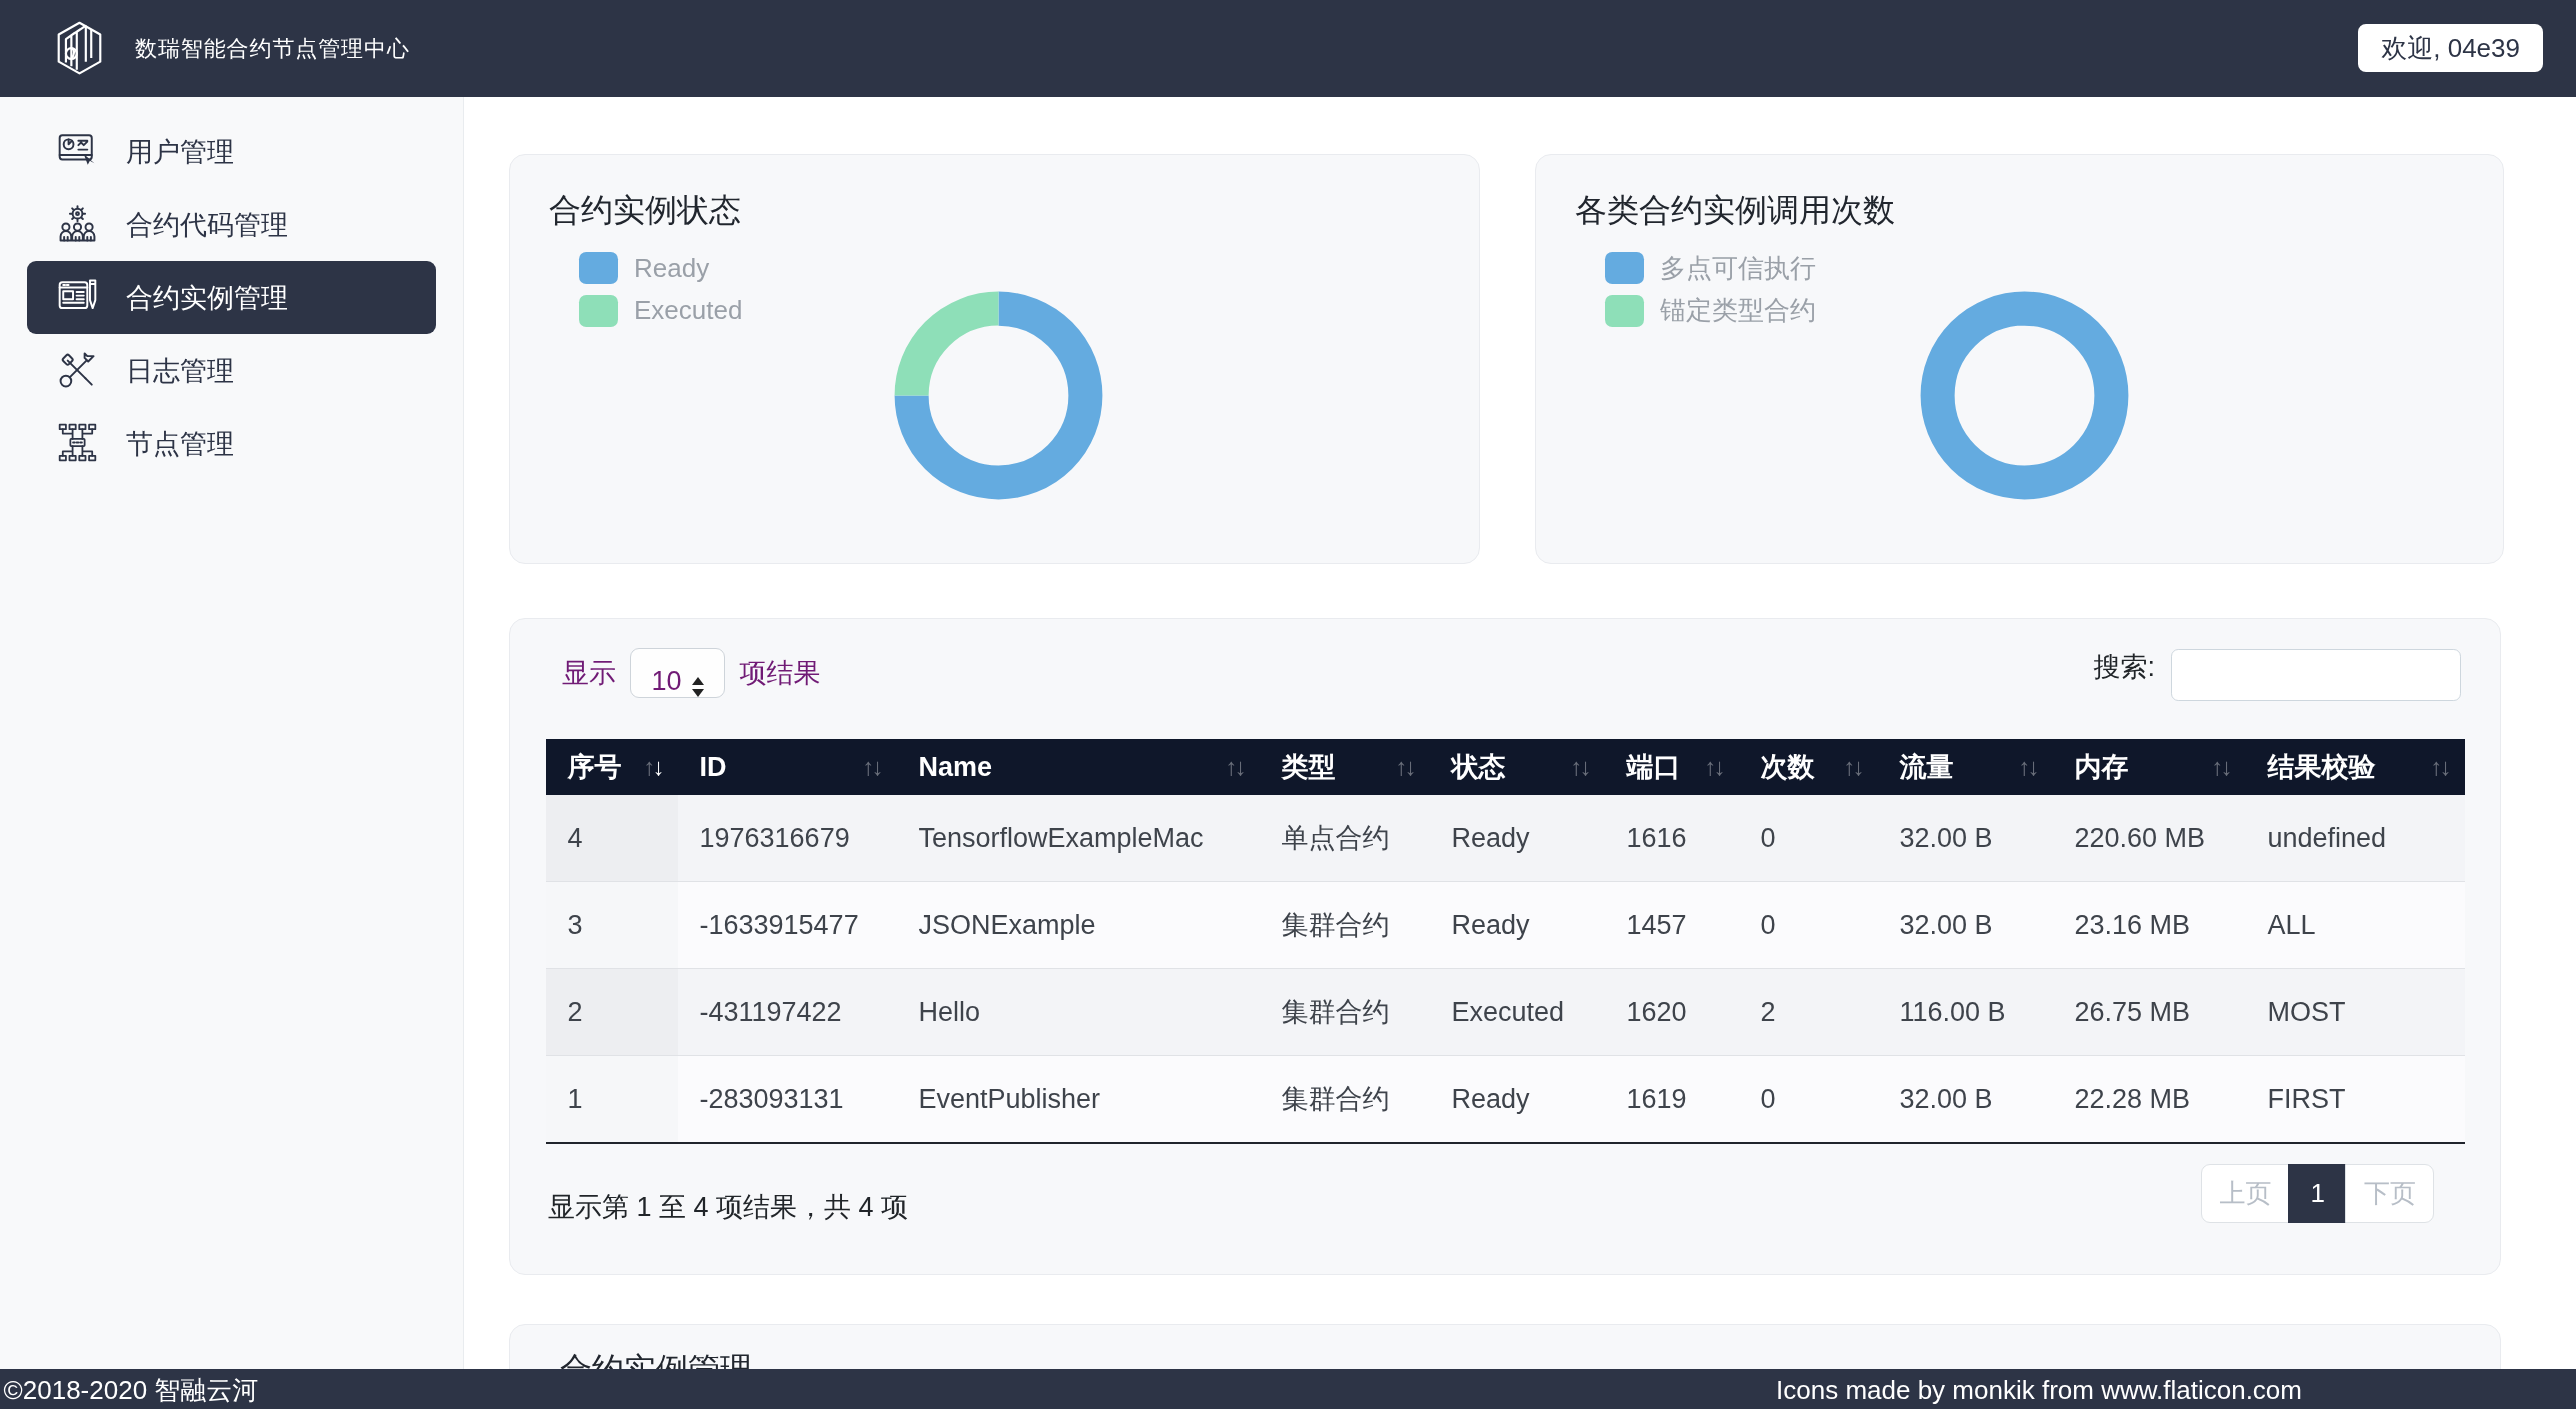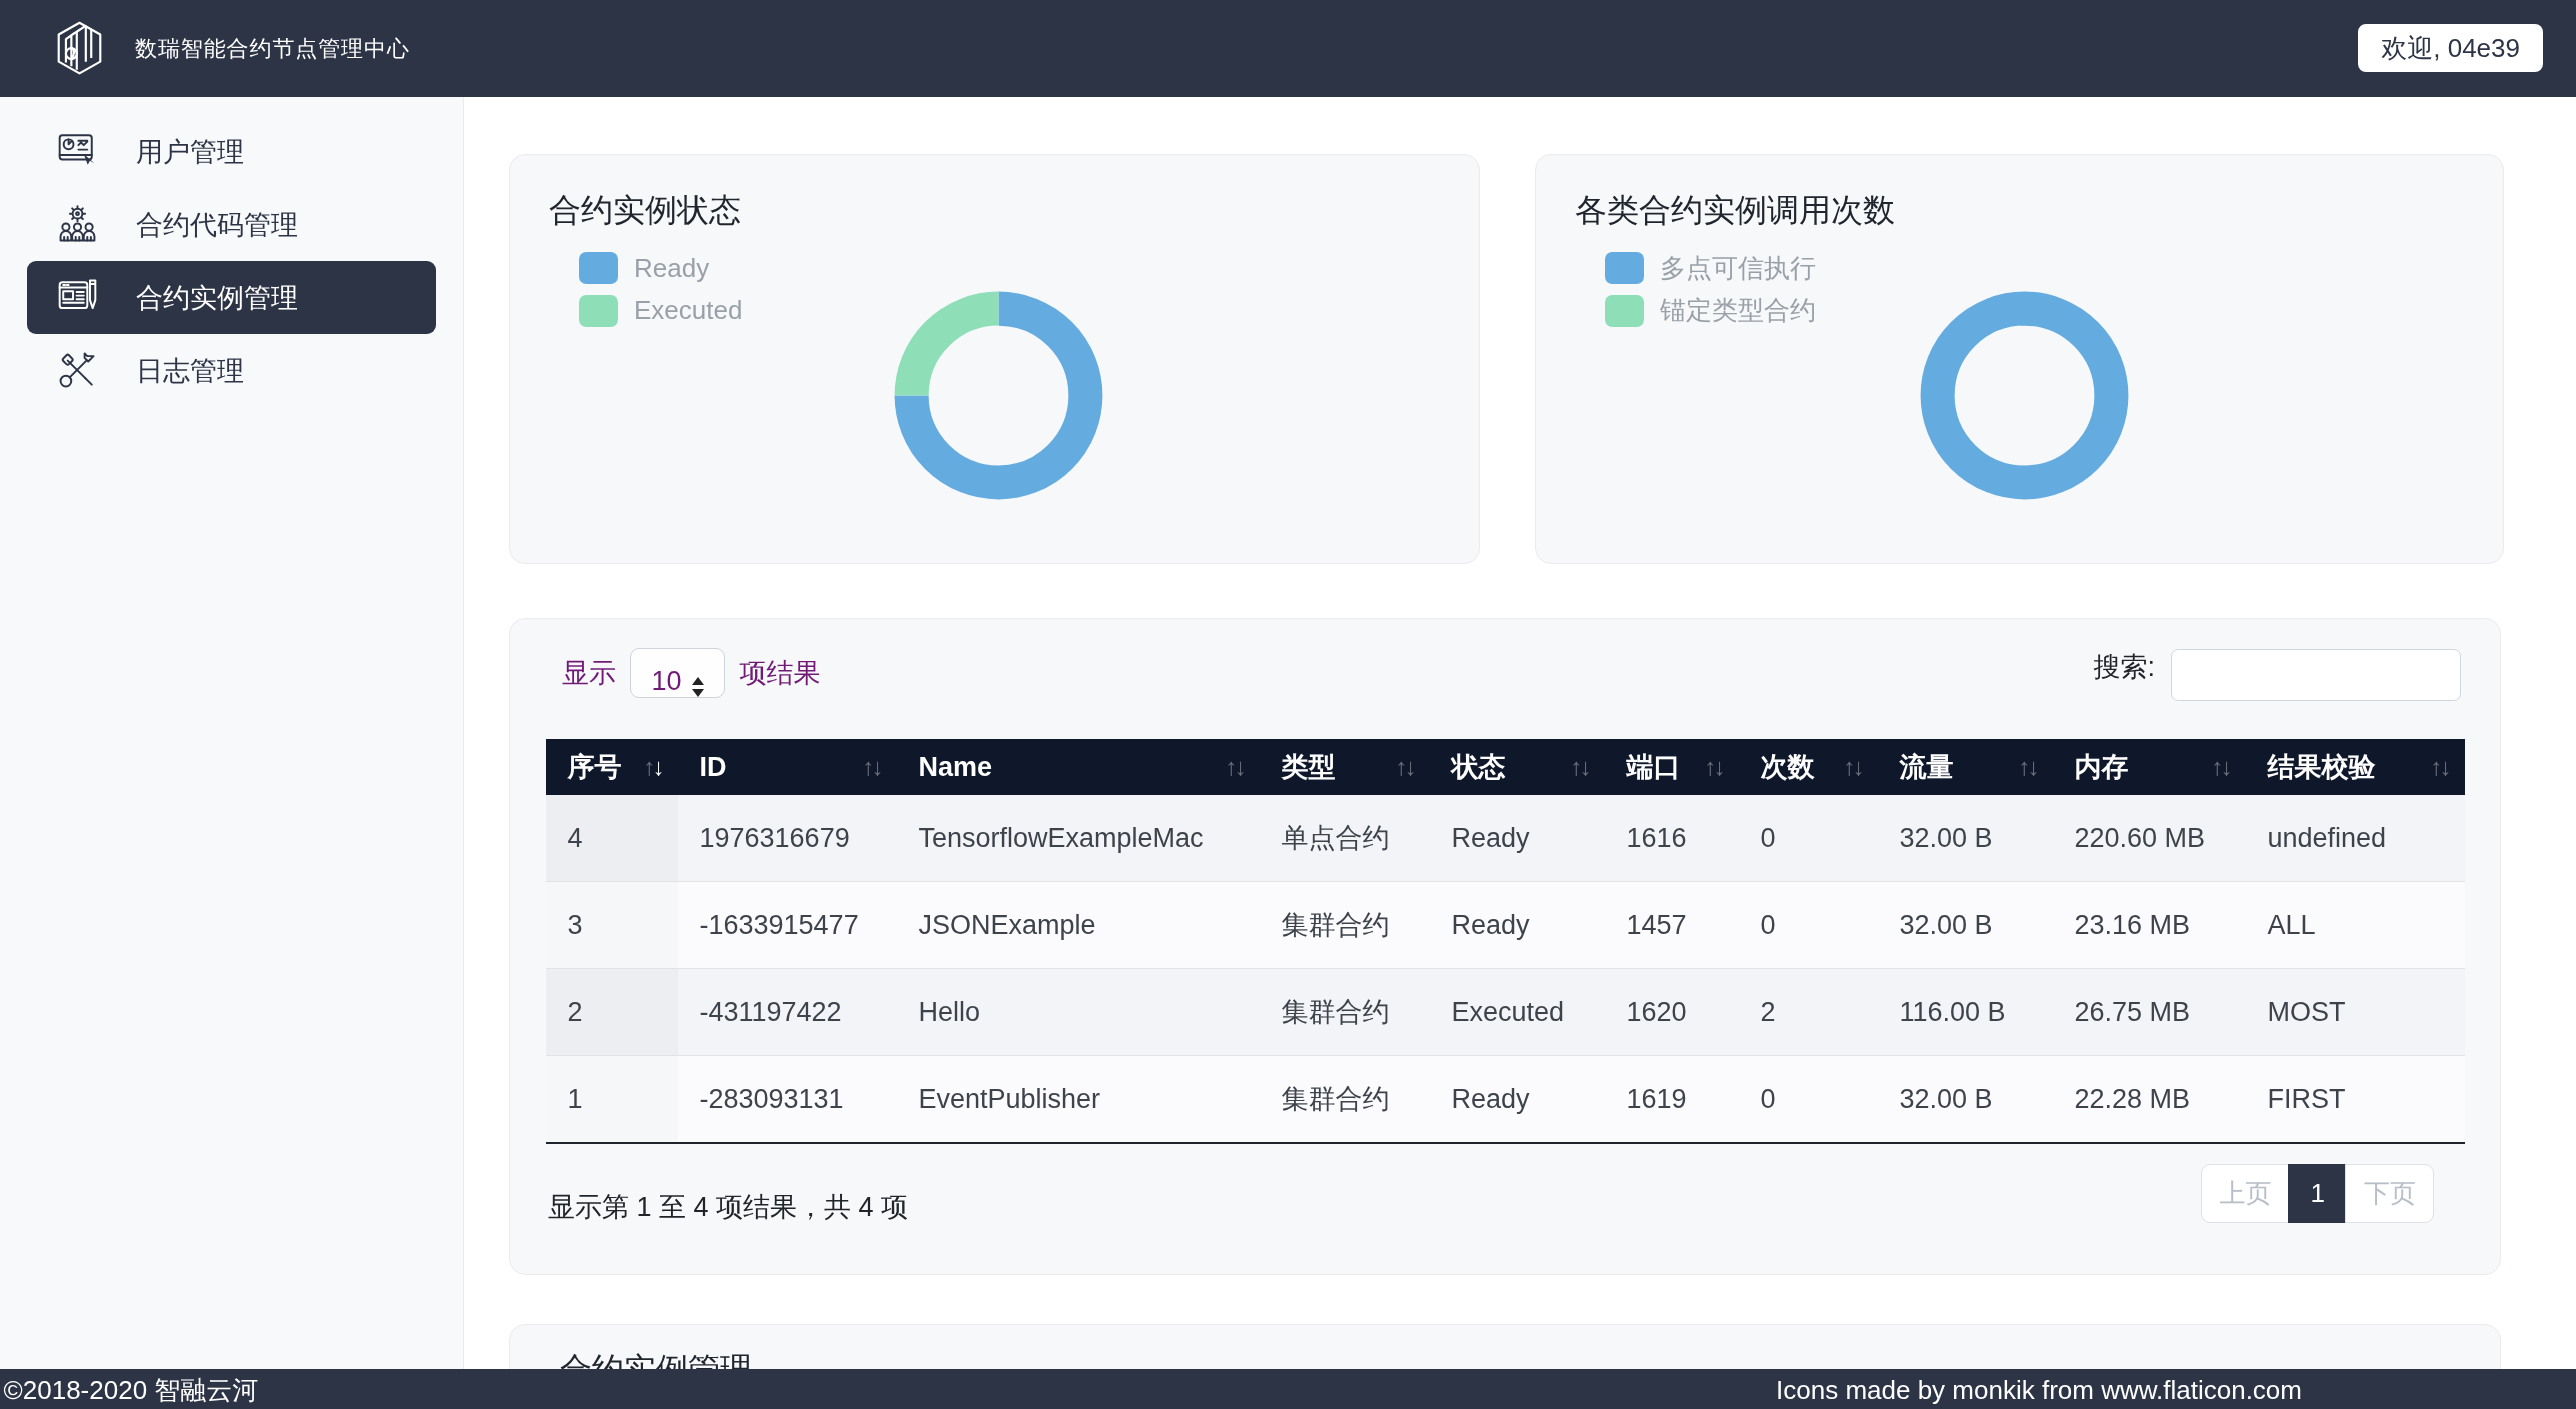--- a/index.html
+++ b/index.html
@@ -14,21 +14,21 @@
     border:none;border-radius:8px;color:#2d3446;font-size:26px;display:flex;align-items:center;cursor:pointer}
 
   
   .sidebar{position:absolute;left:0;top:97px;width:464px;height:1272px;background:#f8f9fa;
     border-right:1.8px solid #e9ecef;box-sizing:border-box}
   .sidebar-list{padding-top:18px}
   .side-item{height:73px;margin:0 27px;border-radius:9px;display:flex;align-items:center;
     padding-left:30px;box-sizing:border-box;color:#2d3446;cursor:pointer}
   .side-item.active{background:#2d3446;color:#fff}
   .side-item svg{width:41px;height:41px;flex:none}
-  .side-item .lbl{font-size:27px;margin-left:38px;white-space:nowrap}
+  .side-item .lbl{font-size:27px;margin-left:28px;white-space:nowrap}
 
   
   .main{position:absolute;left:466px;top:97px;width:2110px;height:1272px;background:#fff}
   .card{position:absolute;background:#f7f8fa;border:1.8px solid #e9ebef;border-radius:16px;box-sizing:border-box}
   #card-status{left:43px;top:57px;width:971px;height:410px}
   #card-calls{left:1069px;top:57px;width:969px;height:410px}
   .card-title{position:absolute;left:39px;top:34px;font-size:32px;color:#21262e;font-weight:500}
   .legend{position:absolute;left:69px;top:97px;display:flex;flex-direction:column;gap:10.7px}
   .legend-item{display:flex;align-items:center;height:32px;cursor:pointer}
   .legend-swatch{width:39px;height:32px;border-radius:7.2px}
@@ -137,20 +137,36 @@
       <div class="side-item">
         <span><svg viewBox="0 0 46 46" fill="none" stroke="currentColor" stroke-width="2.2" stroke-linecap="round" stroke-linejoin="round">
             <circle cx="10" cy="36" r="6"></circle>
             <path d="M14.5 31.5L33 13"></path>
             <path d="M31 5l3 3 7 0-6 6-4-4z"></path>
             <path d="M12 13l20 20"></path>
             <rect x="7.5" y="7.5" width="9" height="9" rx="2" transform="rotate(45 12 12)"></rect>
             <path d="M32 33l7 7"></path>
           </svg></span>
         <span class="lbl">日志管理</span>
+      </div>
+      <div class="side-item">
+        <span><svg viewBox="0 0 46 46" fill="none" stroke="currentColor" stroke-width="2" stroke-linecap="round" stroke-linejoin="round">
+            <rect x="3" y="3" width="7" height="5"></rect>
+            <rect x="14" y="3" width="7" height="5"></rect>
+            <rect x="25" y="3" width="7" height="5"></rect>
+            <rect x="36" y="3" width="7" height="5"></rect>
+            <rect x="3" y="38" width="7" height="5"></rect>
+            <rect x="14" y="38" width="7" height="5"></rect>
+            <rect x="25" y="38" width="7" height="5"></rect>
+            <rect x="36" y="38" width="7" height="5"></rect>
+            <rect x="15" y="19" width="16" height="8" rx="1"></rect>
+            <path d="M6.5 8v5h11v6M17.5 8v11M28.5 8v11M39.5 8v5h-11v6M6.5 38v-5h11v-6M17.5 38v-11M28.5 38v-11M39.5 38v-5h-11v-6"></path>
+            <path d="M18 23h2M22 23h2M26 23h2"></path>
+          </svg></span>
+        <span class="lbl">节点管理</span>
       </div>
     </div>
 </div>
 
 <div class="main">
 
   <div class="card" id="card-status">
     <div class="card-title">合约实例状态</div>
     <div class="legend" id="legend-0">
         <div class="legend-item">

